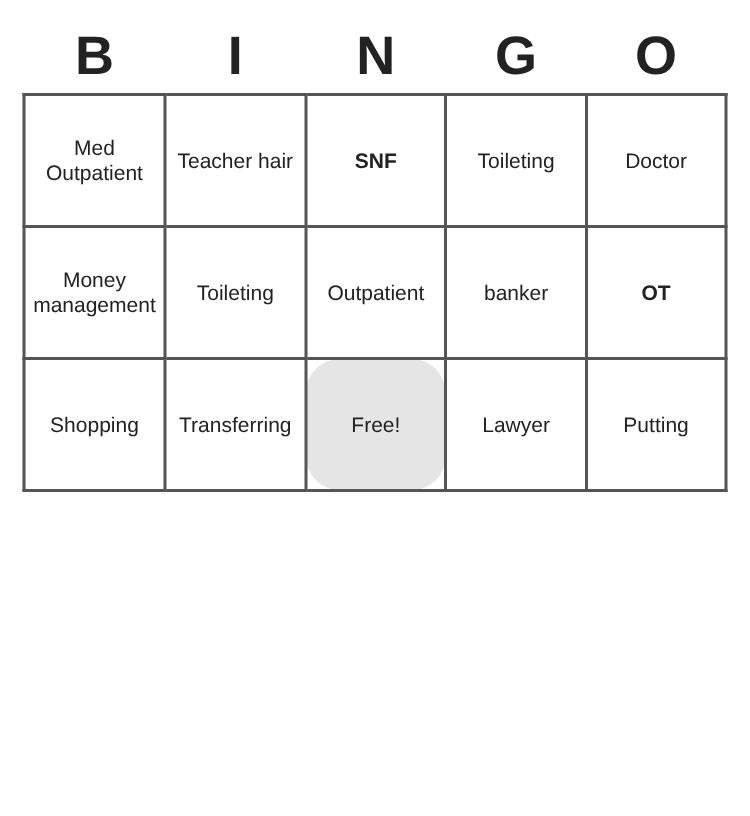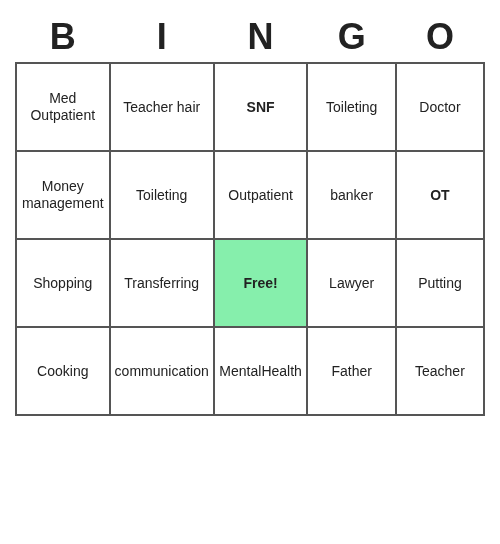--- a/index.html
+++ b/index.html
@@ -40,24 +40,25 @@
       margin-left: 42px;
     }
     .cell-medium {
       font-size: 22px;
       font-weight: normal;
     }
     .cell-small {
       font-size: 12px;
     }
     .free-cell {
-      background-color: #86efac;
+      background-color: #e5e5e5;
       font-size: 26px;
-      font-weight: bold;
+      font-weight: normal;
       color: #222;
+      border-radius: 23px;
     }
   </style>
 </head>
 <body>
 
 <div class="bingo-header">
 </div>
 <table class="bingo-grid">
   <thead>
     <tr id="header-row">
@@ -83,21 +84,14 @@
         <td class="cell-medium">banker</td>
         <td class="cell-large">OT</td>
       </tr>
       <tr>
         <td>Shopping</td>
         <td>Transferring</td>
         <td class="free-cell">Free!</td>
         <td>Lawyer</td>
         <td>Putting</td>
       </tr>
-      <tr>
-        <td>Cooking</td>
-        <td class="cell-small">communication</td>
-        <td>MentalHealth</td>
-        <td class="cell-medium">Father</td>
-        <td>Teacher</td>
-      </tr>
     </tbody>
 </table>
 
 </body></html>

